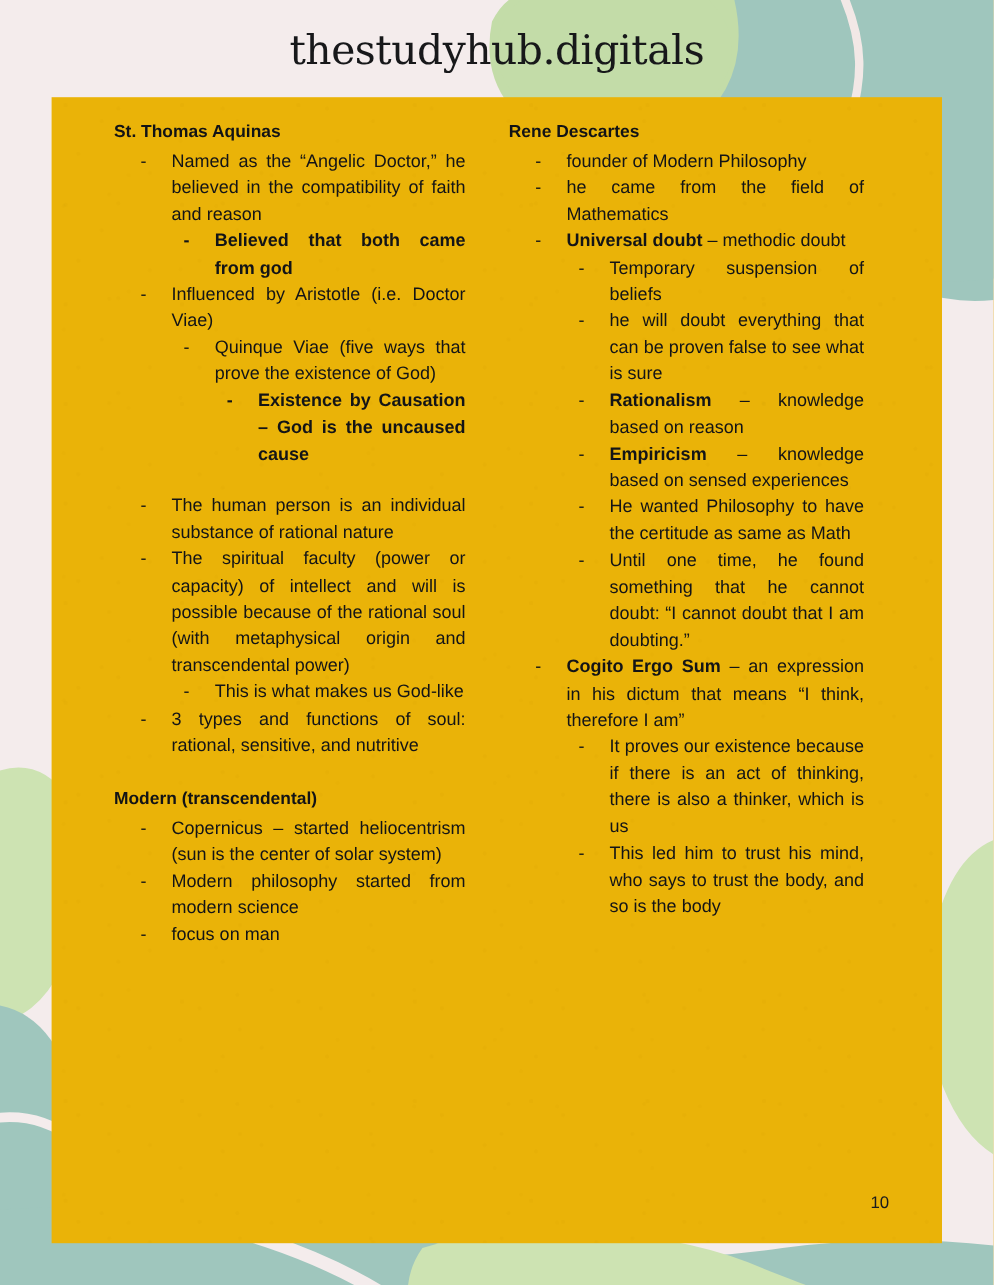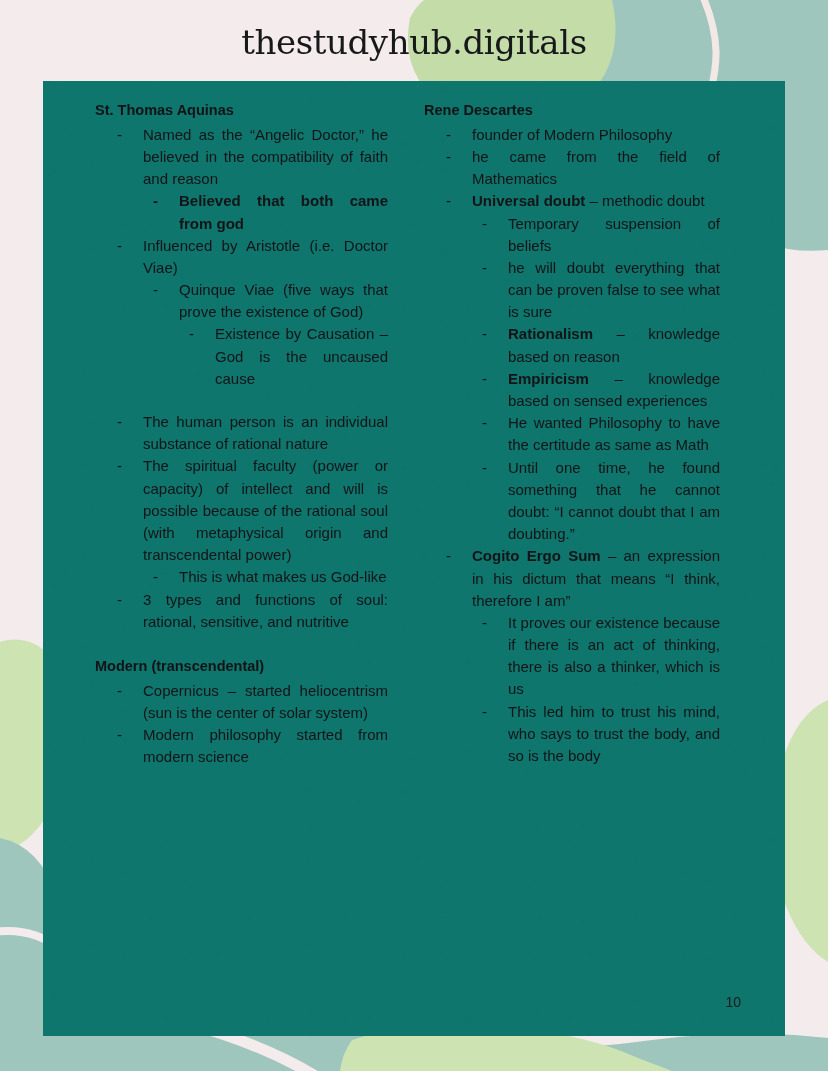--- a/index.html
+++ b/index.html
@@ -39,21 +39,21 @@
     white-space: nowrap;
   }
 
   
   .paper {
     position: absolute;
     left: 43px;
     top: 81px;
     width: 742px;
     height: 955px;
-    background: #0f766e;
+    background: #eab308;
     z-index: 2;
     overflow: hidden;
   }
   .paper::before {
     
     content: "";
     position: absolute;
     inset: 0;
     pointer-events: none;
     opacity: .55;
@@ -175,21 +175,21 @@
           </li>
           <li class="item" style="margin-left: 58px; padding-left: 26px; font-weight: bold;">
             <span class="txt">Believed that both came from god</span>
           </li>
           <li class="item" style="margin-left: 22px; padding-left: 26px;">
             <span class="txt">Influenced by Aristotle (i.e. Doctor Viae)</span>
           </li>
           <li class="item" style="margin-left: 58px; padding-left: 26px;">
             <span class="txt">Quinque Viae (five ways that prove the existence of God)</span>
           </li>
-          <li class="item" style="margin-left: 94px; padding-left: 26px;">
+          <li class="item" style="margin-left: 94px; padding-left: 26px; font-weight: bold;">
             <span class="txt">Existence by Causation – God is the uncaused cause</span>
           </li>
         </ul>
 
       <div class="spacer-sm"></div>
       <ul class="lvl" id="left-list-2">
           <li class="item" style="margin-left: 22px; padding-left: 26px;">
             <span class="txt">The human person is an individual substance of rational nature</span>
           </li>
           <li class="item" style="margin-left: 22px; padding-left: 26px;">
@@ -205,20 +205,23 @@
 
       <div class="spacer-md"></div>
       <h2 class="sec-title">Modern (transcendental)</h2>
       <ul class="lvl" id="left-list-3">
           <li class="item" style="margin-left: 22px; padding-left: 26px;">
             <span class="txt">Copernicus – started heliocentrism (sun is the center of solar system)</span>
           </li>
           <li class="item" style="margin-left: 22px; padding-left: 26px;">
             <span class="txt">Modern philosophy started from modern science</span>
           </li>
+          <li class="item" style="margin-left: 22px; padding-left: 26px;">
+            <span class="txt">focus on man</span>
+          </li>
         </ul>
     </div>
 
     <div class="col right">
       <h2 class="sec-title">Rene Descartes</h2>
       <ul class="lvl" id="right-list-1">
           <li class="item" style="margin-left: 22px; padding-left: 26px;">
             <span class="txt">founder of Modern Philosophy</span>
           </li>
           <li class="item" style="margin-left: 22px; padding-left: 26px;">

